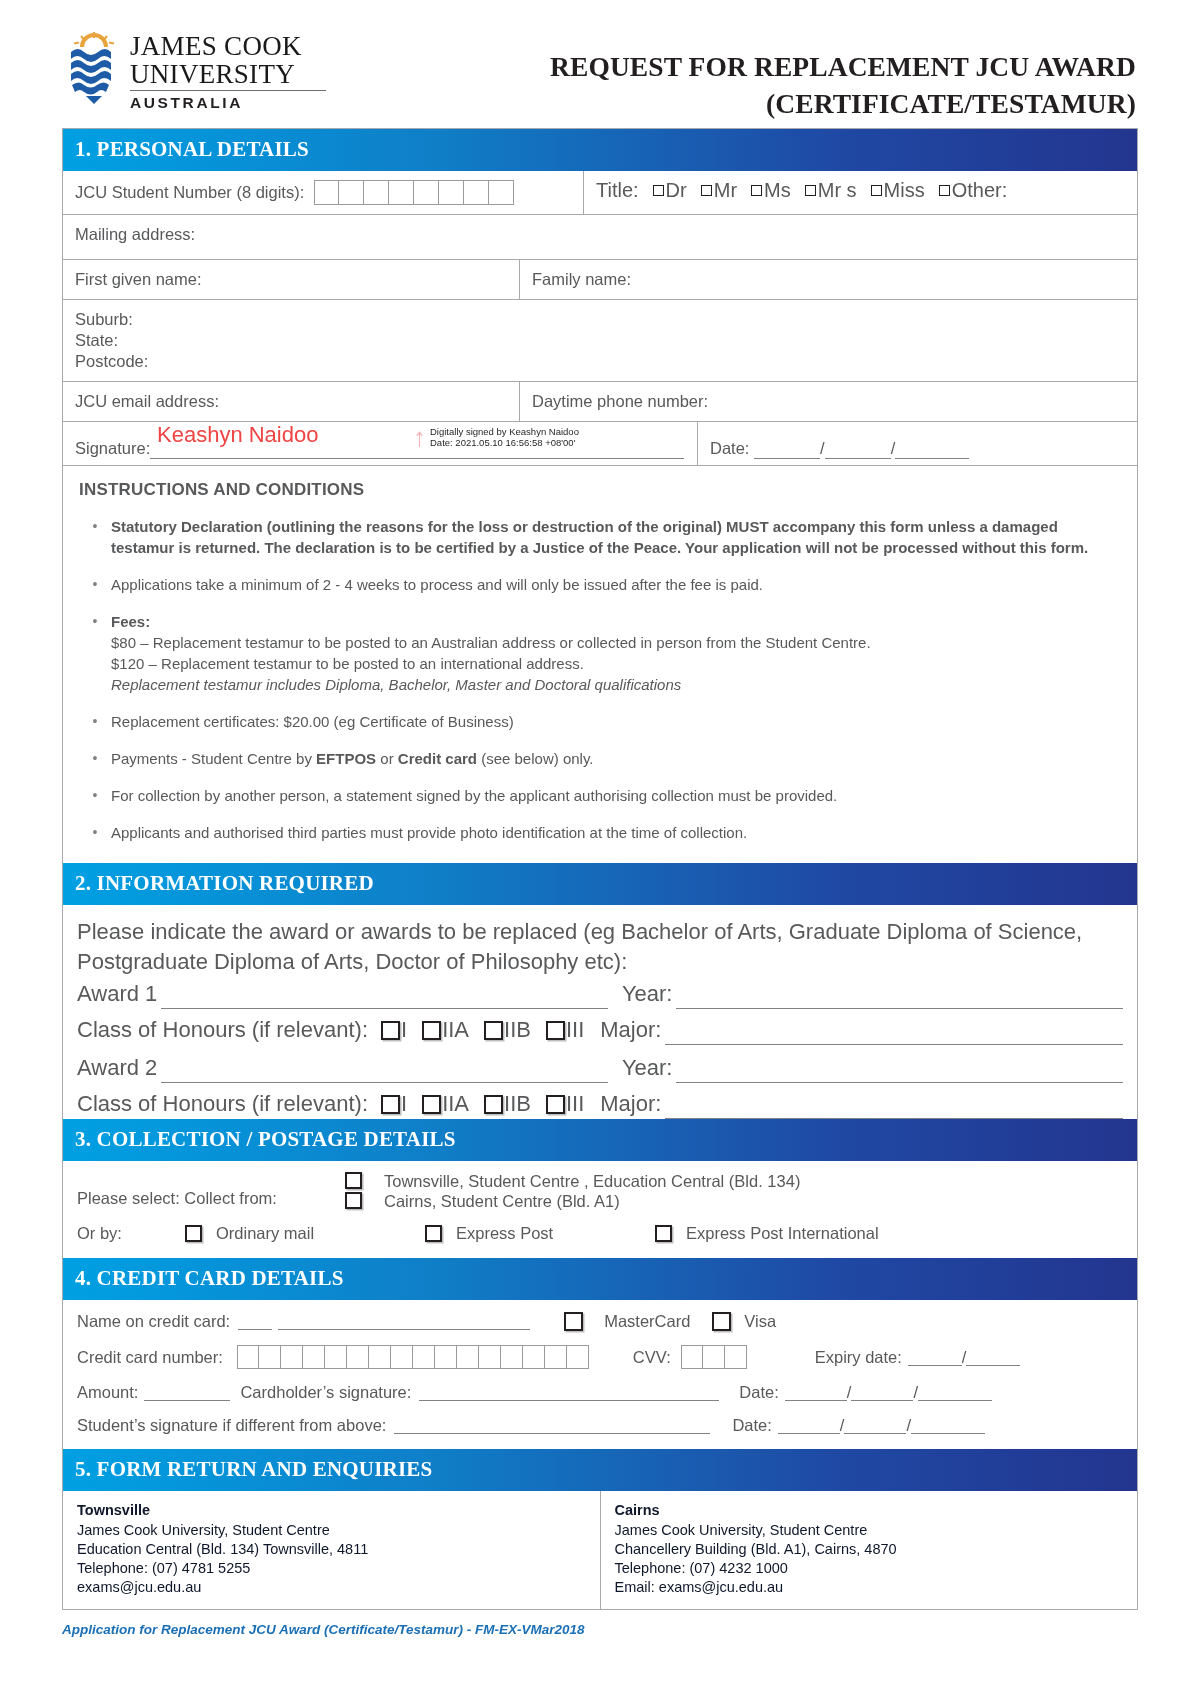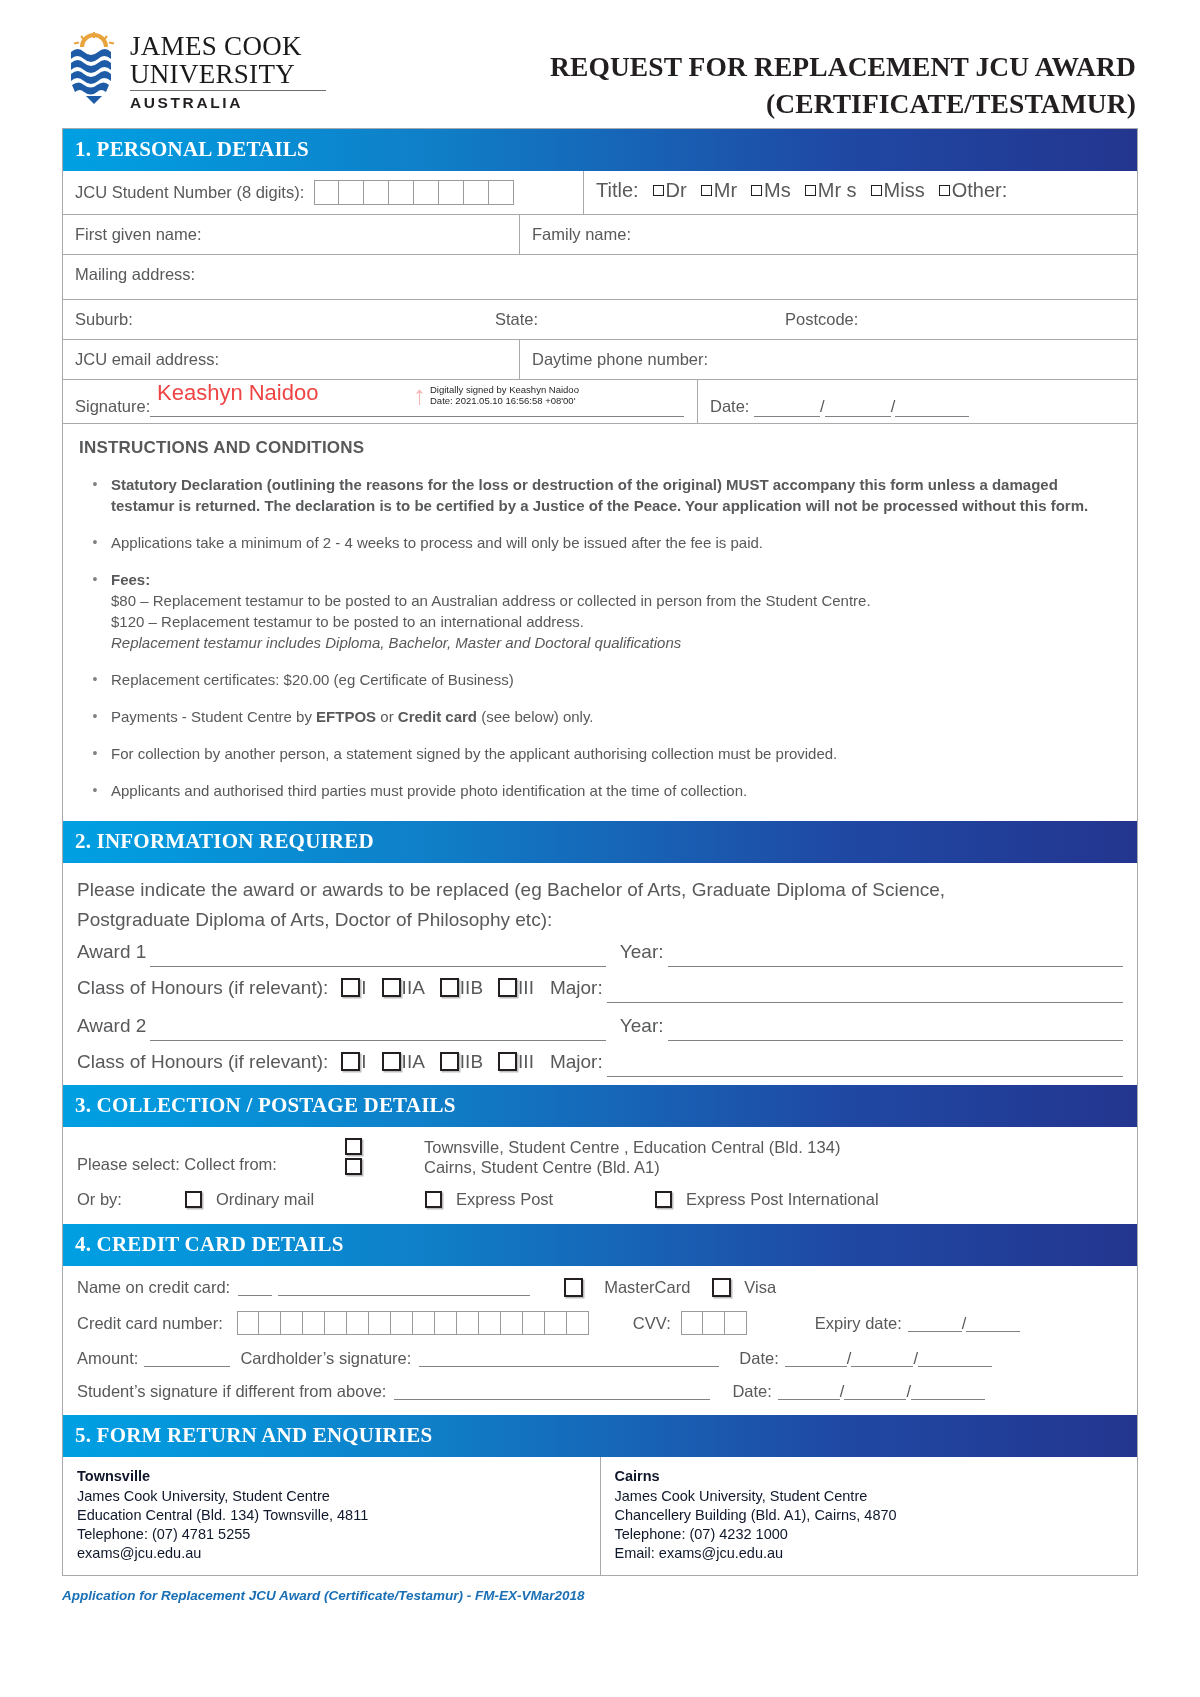--- a/index.html
+++ b/index.html
@@ -116,40 +116,40 @@
     color: #58595b;
     letter-spacing: 0.2px;
   }
   .bullet { display: flex; margin-bottom: 16px; font-size: 15px; line-height: 21px; }
   .bullet .dot { width: 32px; flex: 0 0 32px; text-align: center; color: #808285; font-size: 14px; line-height: 21px; }
   .bullet .btxt { flex: 1; padding-right: 14px; }
   .b { font-weight: 700; }
   .it { font-style: italic; }
 
   
-  .s2 { padding: 12px 14px 8px 14px; font-size: 19px; line-height: 30px; }
+  .s2 { padding: 12px 14px 0 14px; font-size: 22px; line-height: 30px; }
   .s2 .intro { line-height: 30px; }
   .fline { display: flex; align-items: flex-end; margin-top: 2px; }
   .fline .t { white-space: nowrap; padding-right: 4px; }
   .fill { border-bottom: 1px solid #808285; flex: 1; height: 19px; }
 
   .hbox {
     width: 19px; height: 19px;
     border: 2px solid #231f20;
     background: #fff;
     display: inline-block;
     margin: 0 1px 0 9px;
     vertical-align: -3px;
     box-shadow: 1.5px 1.5px 0 0 #bdbdbd;
   }
   .hlab { margin-right: 6px; }
 
   
   .s3 { padding: 11px 14px 12px 14px; font-size: 16.5px; line-height: 26px; }
-  .s3 .opt { display: flex; align-items: flex-start; gap: 40px; }
+  .s3 .opt { display: flex; align-items: flex-start; }
   .cbox {
     width: 17px; height: 17px;
     border: 2px solid #231f20;
     background: #fff;
     display: inline-block;
     box-shadow: 1.5px 1.5px 0 0 #bdbdbd;
     flex: 0 0 17px;
   }
 
   
@@ -279,36 +279,36 @@
             </span>
             <span class="tchk">
               <span class="tsq"></span>
               <span>Other:</span>
             </span>
           </div>
       </div>
     </div>
 
     <div class="row">
+      <div class="cell grow" style="padding-bottom:14px;">
+        <span class="lbl">Mailing address:</span>
+      </div>
+    </div>
+
+    <div class="row">
       <div class="cell" style="width:456px;">
         <span class="lbl">First given name:</span>
       </div>
       <div class="cell div grow">
         <span class="lbl">Family name:</span>
       </div>
     </div>
 
     <div class="row">
-      <div class="cell grow" style="padding-bottom:14px;">
-        <span class="lbl">Mailing address:</span>
-      </div>
-    </div>
-
-    <div class="row">
-      <div class="cell grow" style="display:flex;">
+      <div class="cell grow" style="display:flex;flex-direction:column;">
         <span class="lbl" style="width:420px;">Suburb:</span>
         <span class="lbl" style="width:290px;">State:</span>
         <span class="lbl">Postcode:</span>
       </div>
     </div>
 
     <div class="row">
       <div class="cell" style="width:456px;">
         <span class="lbl">JCU email address:</span>
       </div>

